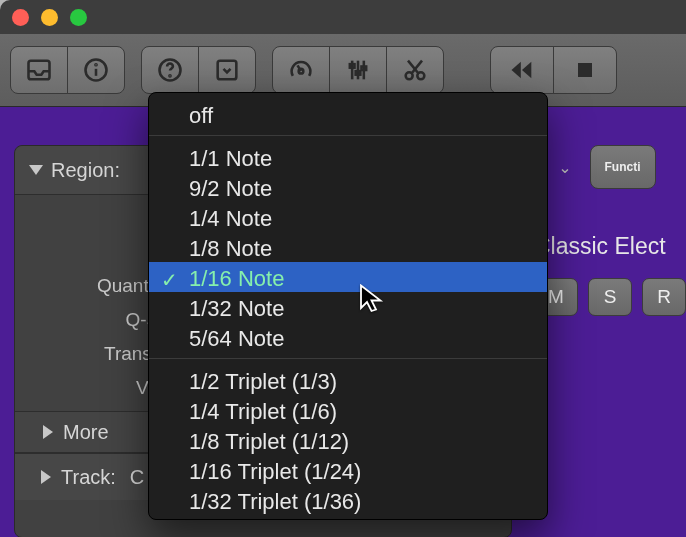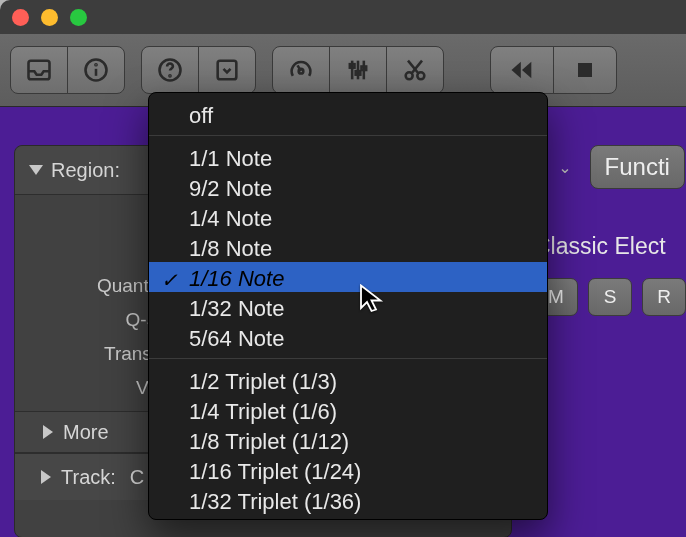--- a/index.html
+++ b/index.html
@@ -78,40 +78,40 @@
   .tri.right{border-top:7px solid transparent;border-bottom:7px solid transparent;border-left:10px solid #c8c8c8;border-right:none;}
   .rows{padding:6px 0;}
   .row{height:34px;display:flex;align-items:center;}
   .row .lbl{flex:0 0 158px; text-align:right; padding-right:6px; color:#c9c9c9; font-size:19px;}
   .more-row{height:40px;display:flex;align-items:center;padding-left:28px;gap:10px;border-top:1px solid #2d2d2d;border-bottom:1px solid #2d2d2d;background:#444;}
   .rightpanel{
     margin:38px 0 0 0;
     padding-left:22px;
     color:#ddd;
   }
-  .chip{display:inline-flex;align-items:center;gap:8px;height:42px;background:linear-gradient(#7a7a7a,#686868);border:1px solid #3a3a3a;border-radius:8px;padding:0 14px;color:#eee;font-size:24px;}
+  .chip{display:inline-flex;align-items:center;gap:8px;height:42px;background:linear-gradient(#7a7a7a,#686868);border:1px solid #3a3a3a;border-radius:8px;padding:0 14px;color:#eee;font-size:12px;font-weight:bold;}
   .small-btns{display:flex;gap:10px;margin-top:108px;}
   .sqbtn{width:42px;height:36px;border:1px solid #3c3c3c;border-radius:7px;background:linear-gradient(#7a7a7a,#686868);display:flex;align-items:center;justify-content:center;color:#eee;font-size:19px;}
   .rightlist{font-size:23px;color:#e7e7e7;margin-top:44px;}
   
   .menu {
     position:absolute;
     left:148px; top:92px;
     width:398px;
     background:#1f1f1f;
     border:1px solid #000;
     border-radius:8px;
     box-shadow:0 18px 40px rgba(0,0,0,.55);
     padding:6px 0 4px 0;
     color:#e8e8e8;
     font-size:22px;
     z-index:50;
   }
   .mi{height:30px;display:flex;align-items:flex-end;padding:0 20px 0 40px;position:relative;white-space:nowrap;}
-  .mi.sel{background:#2d62c4;color:#000000;font-style:italic;}
+  .mi.sel{background:#2d62c4;color:#86efac;}
   .mi.sel::before{content:"✓";position:absolute;left:12px;font-size:20px;}
   .msep{height:1px;background:#3b3b3b;margin:6px 0;}
   .cursor{position:absolute;left:358px;top:284px;z-index:60;pointer-events:none;}
   .cursor svg{width:30px;height:30px;filter:drop-shadow(0 1px 1px rgba(0,0,0,.6));}
   .insp-track{height:46px;display:flex;align-items:center;padding-left:26px;gap:10px;border-top:1px solid #2d2d2d;background:#474747;}
 </style>
 </head>
 <body>
 
 <div class="titlebar">

